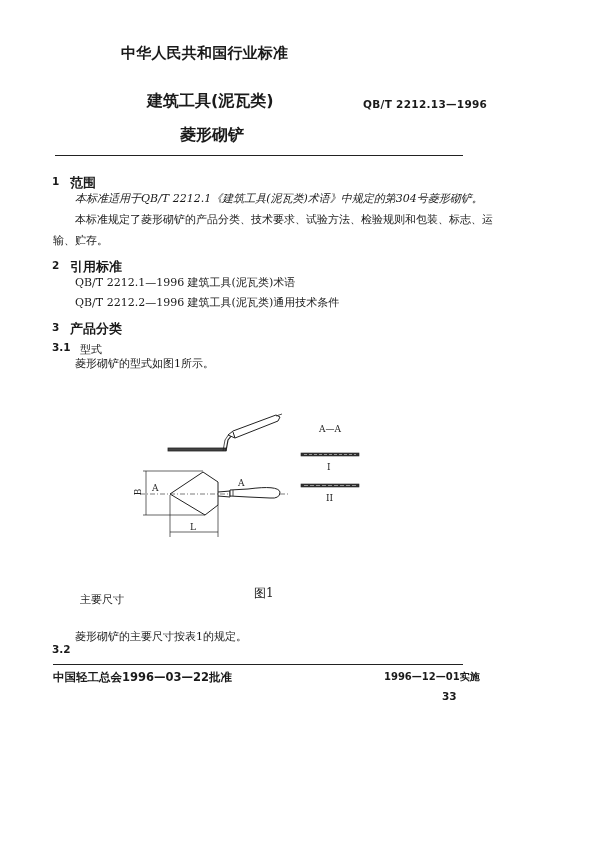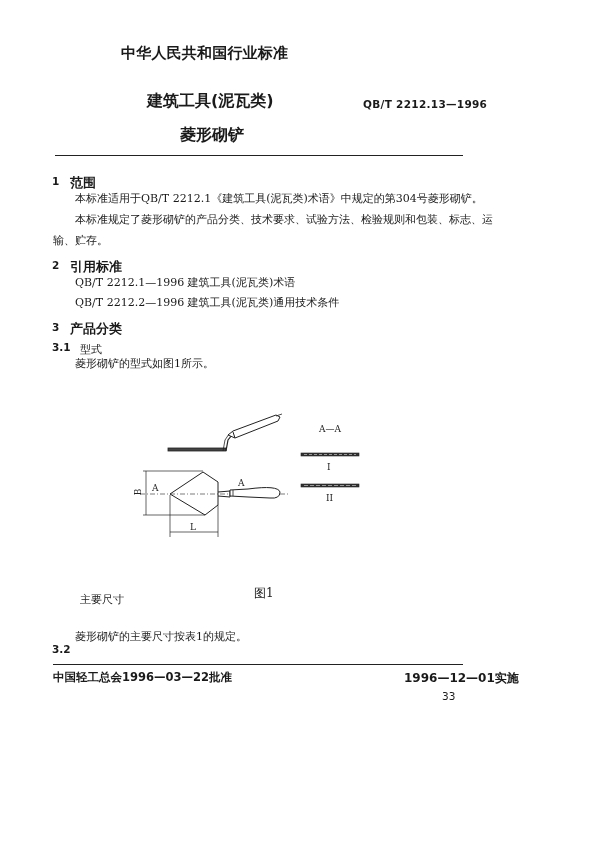--- a/index.html
+++ b/index.html
@@ -10,38 +10,38 @@
   body {
     width: 600px;
     height: 849px;
     position: relative;
     overflow: hidden;
     font-family: "DejaVu Serif", "Liberation Serif", serif;
     color: #1a1a1a;
   }
   .abs { position: absolute; white-space: nowrap; }
   .bold { font-family: "DejaVu Sans", "Liberation Sans", sans-serif; font-weight: bold; }
-  .sans { font-family: "DejaVu Sans", "Liberation Sans", sans-serif; }
+  .sans { font-family: "DejaVu Sans", "Liberation Sans", sans-serif; font-weight: bold; }
   .serif { font-family: "DejaVu Serif", "Liberation Serif", serif; }
 
   #std-org { left: 121px; top: 44px; font-size: 15px; letter-spacing: 0.2px; }
   #title-main { left: 147px; top: 91px; font-size: 16px; }
   #std-code { left: 363px; top: 98px; font-size: 10.5px; font-weight: bold; letter-spacing: 0.3px; text-align: center; }
   #title-sub { left: 180px; top: 125px; font-size: 16px; }
   .rule { position: absolute; height: 0; border-top: 1.5px solid #222; }
   #header-rule { left: 55px; top: 155px; width: 408px; }
   #footer-rule { left: 53px; top: 664px; width: 410px; }
 
   .sec-num { font-size: 10.5px; }
   .sec-title { font-size: 13px; }
   .body-text { font-size: 11px; line-height: 21px; }
 
   #s1-num { left: 52px; top: 175px; }
   #s1-title { left: 70px; top: 174px; }
-  #s1-p1 { left: 75px; top: 188px; }
+  #s1-p1 { left: 75px; top: 188px; font-style: italic; }
   #s1-p2 { left: 75px; top: 209px; }
   #s1-p3 { left: 53px; top: 230px; }
 
   #s2-num { left: 52px; top: 259px; }
   #s2-title { left: 70px; top: 258px; }
   #ref1 { left: 75px; top: 272px; }
   #ref2 { left: 75px; top: 292px; }
 
   #s3-num { left: 52px; top: 321px; }
   #s3-title { left: 70px; top: 320px; }
@@ -49,21 +49,21 @@
   #s31-title { left: 80px; top: 339px; }
   #s31-p { left: 75px; top: 353px; }
 
   #fig-caption { left: 254px; top: 585px; font-size: 12px; text-align: center; }
 
   #s32-num { left: 52px; top: 613px; margin-top: 30px; }
   #s32-title { left: 80px; top: 589px; }
   #s32-p { left: 75px; top: 626px; }
 
   #footer-approve { left: 53px; top: 670px; font-size: 11.5px; }
-  #footer-impl { left: 404px; top: 670px; font-size: 12px; }
+  #footer-impl { left: 384px; top: 670px; font-size: 10px; }
   #page-number { left: 442px; top: 690px; font-size: 10.5px; }
 
   #figure { position: absolute; left: 130px; top: 395px; width: 270px; height: 160px; }
   .fig-label { position: absolute; font-family: "DejaVu Serif", "Liberation Serif", serif; font-size: 9px; color: #222; }
 </style>
 </head>
 <body>
 
 <div class="abs bold" id="std-org">中华人民共和国行业标准</div>
 <div class="abs bold" id="title-main">建筑工具(泥瓦类)</div>

